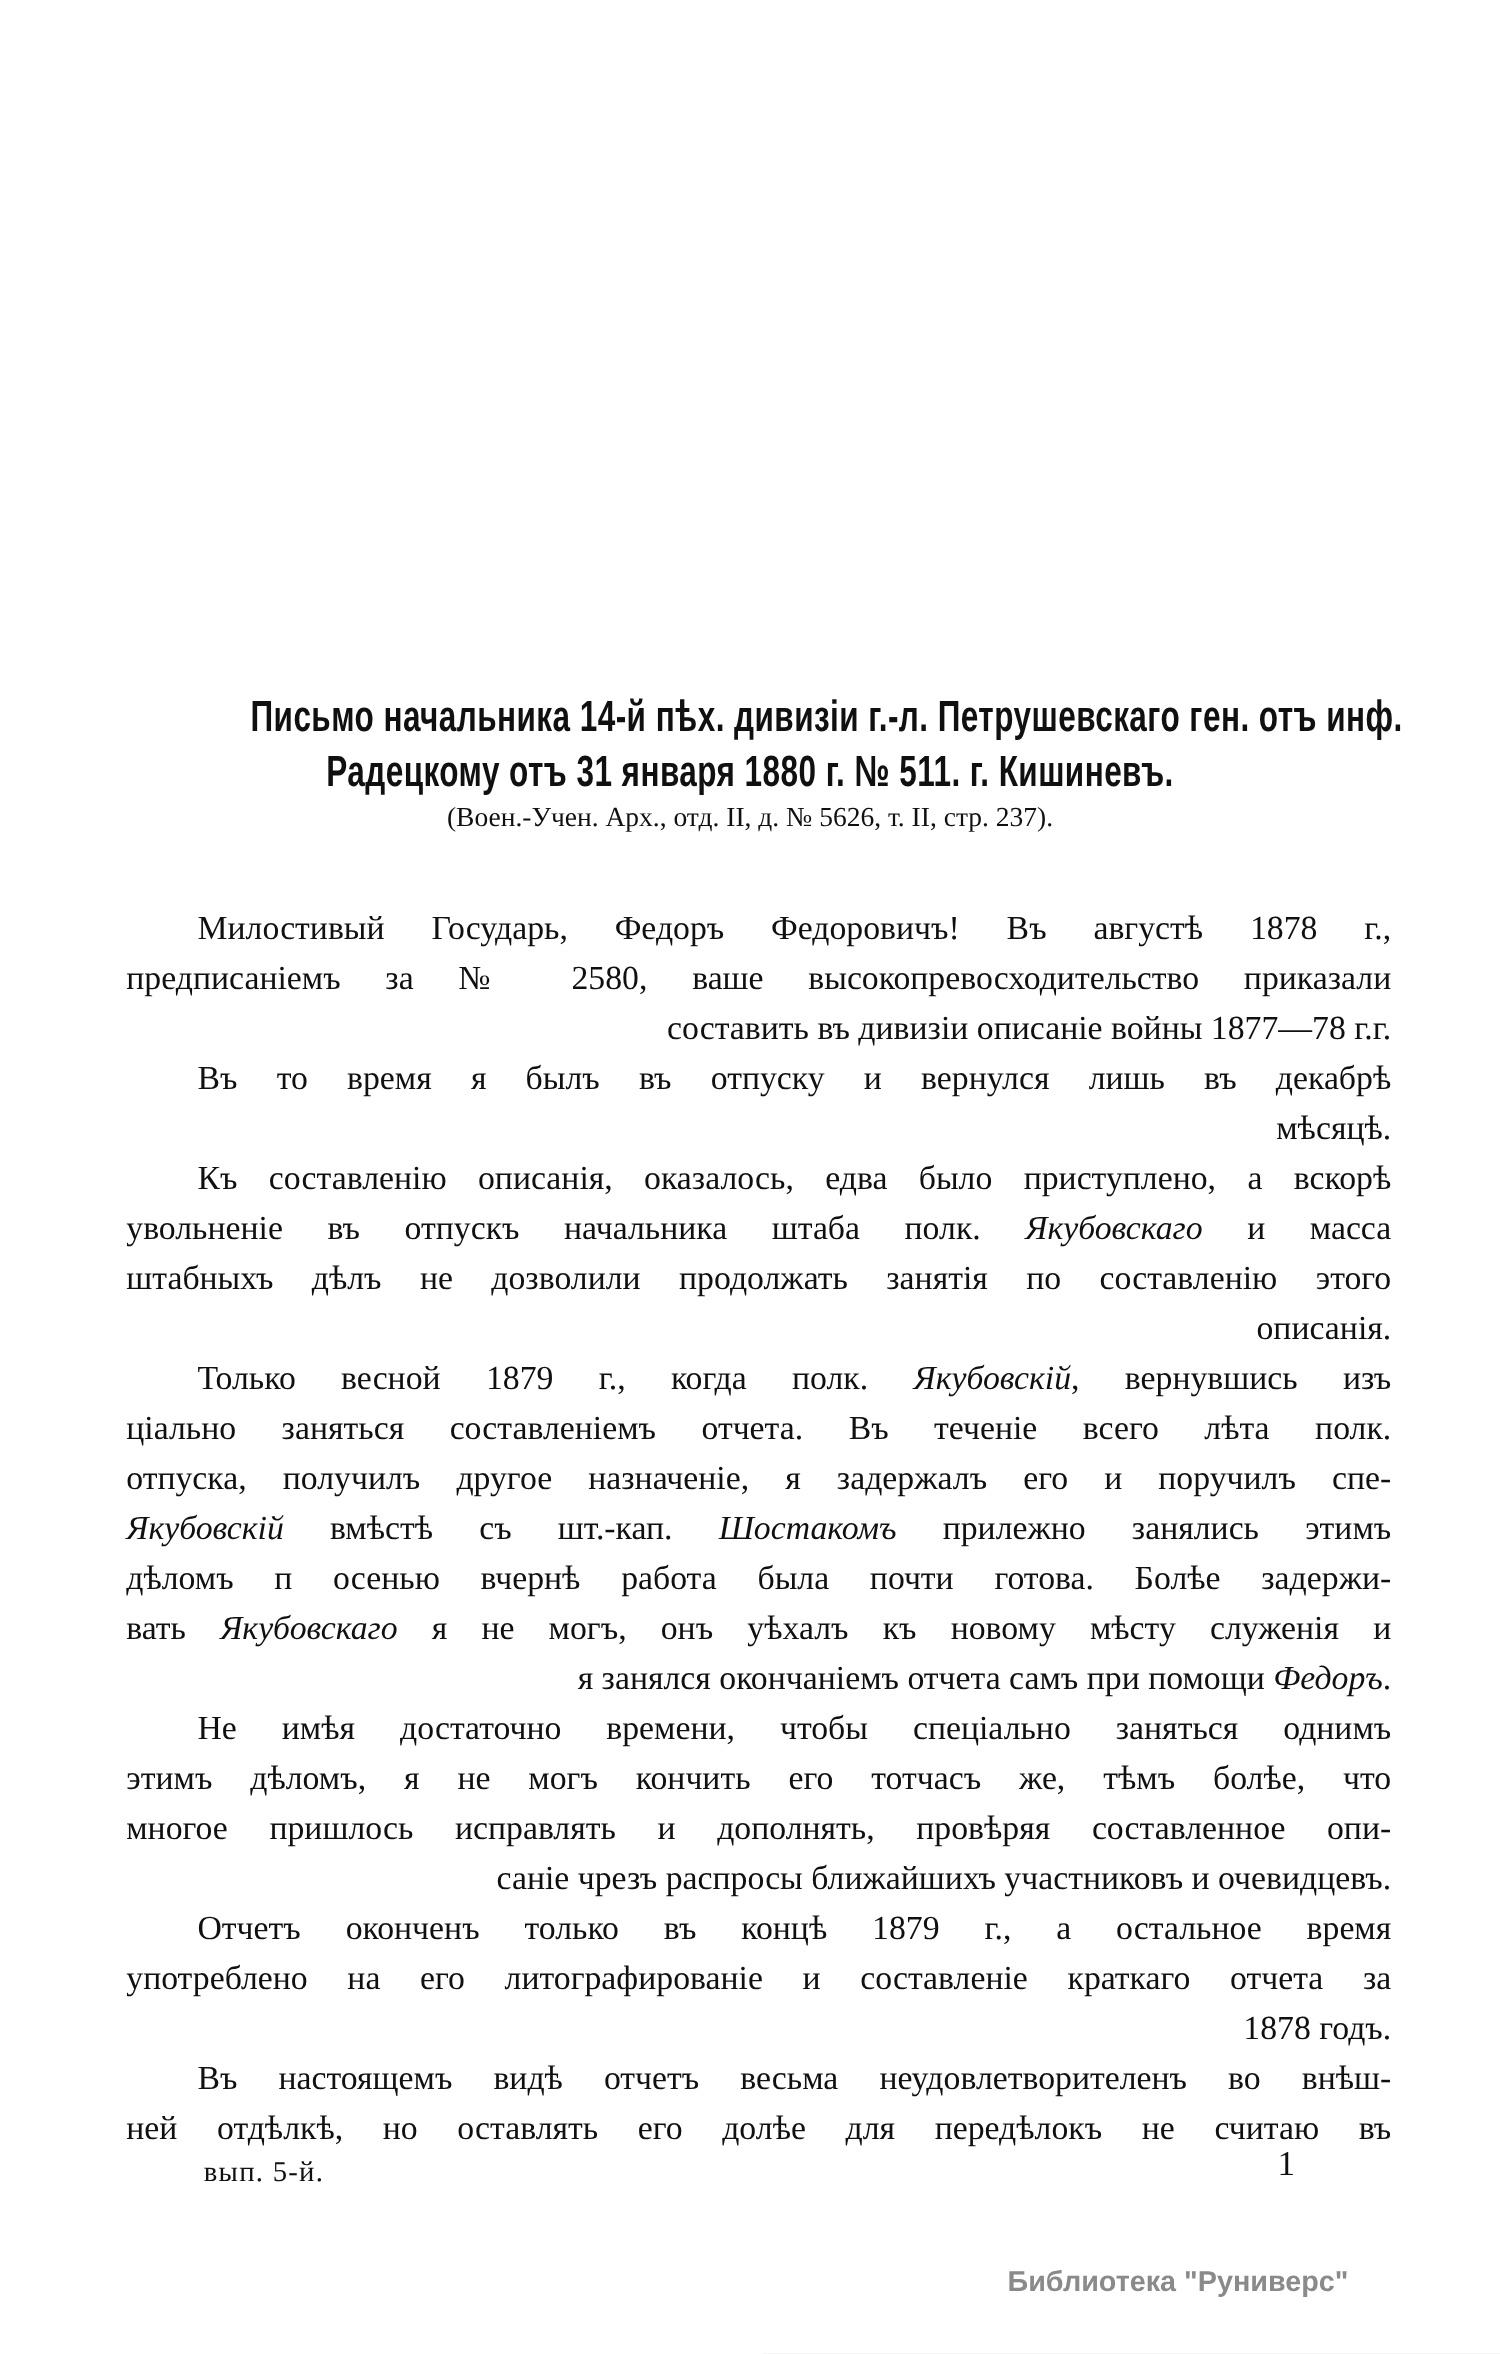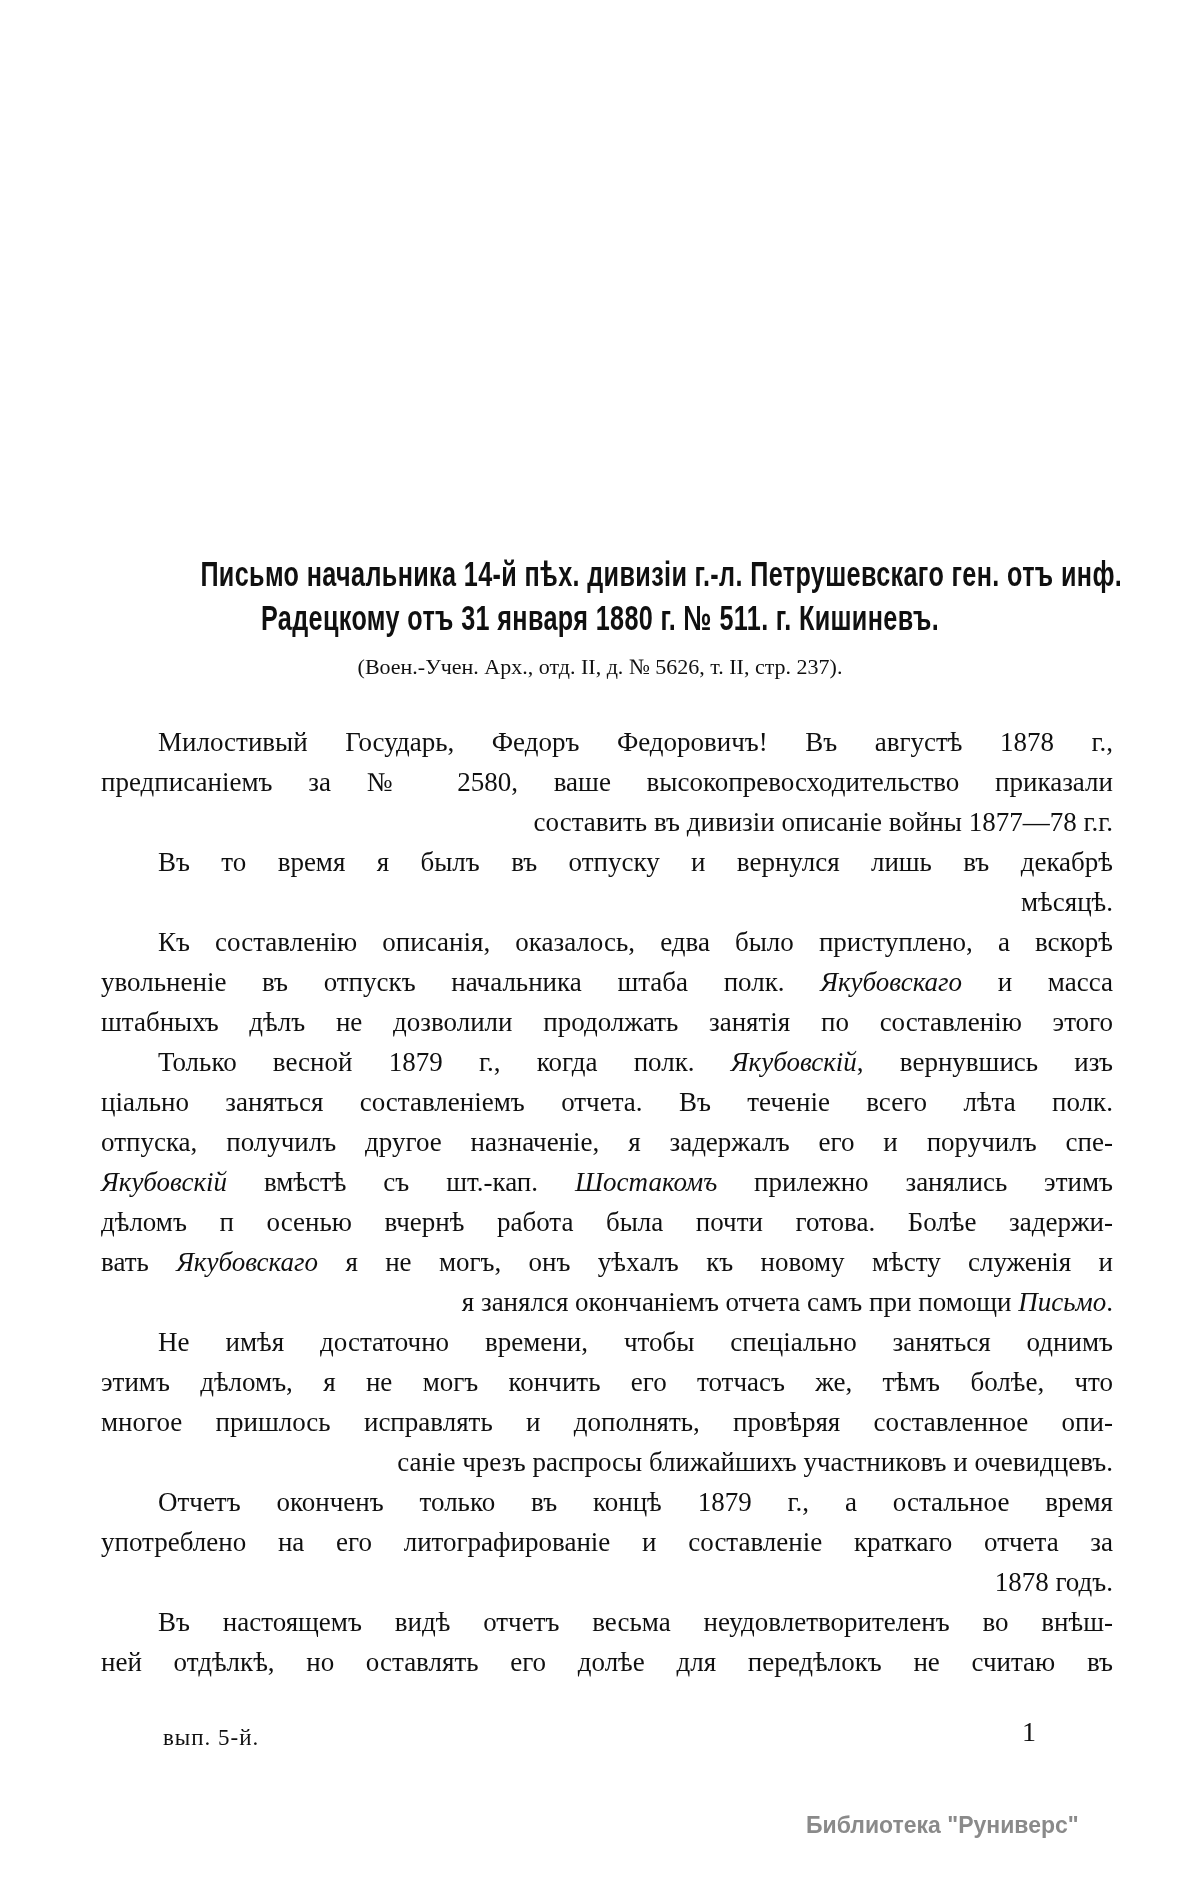--- a/index.html
+++ b/index.html
@@ -28,21 +28,20 @@
     font-family: "Liberation Sans", "DejaVu Sans", sans-serif;
     font-weight: 700;
     font-size: 35px;
     line-height: 44px;
     white-space: nowrap;
     transform: scaleX(0.72);
     transform-origin: 50% 50%;
     letter-spacing: 0.5px;
   }
   .archive-note {
-    margin-top: 13px;
     font-family: "Liberation Serif", "DejaVu Serif", serif;
     font-size: 22px;
     line-height: 28px;
     white-space: nowrap;
   }
   
   .body {
     position: absolute;
     top: 722px;
     left: 101px;
@@ -110,27 +109,28 @@
 
   <main class="body">
       <div class="line indent just"><span class="">Милостивый Государь, Федоръ Федоровичъ! Въ августѣ 1878 г.,</span></div>
       <div class="line just"><span class="">предписаніемъ за № 2580, ваше высокопревосходительство приказали</span></div>
       <div class="line"><span class="">составить въ дивизіи описаніе войны 1877—78 г.г.</span></div>
       <div class="line indent just"><span class="">Въ то время я былъ въ отпуску и вернулся лишь въ декабрѣ</span></div>
       <div class="line"><span class="">мѣсяцѣ.</span></div>
       <div class="line indent just"><span class="">Къ составленію описанія, оказалось, едва было приступлено, а вскорѣ</span></div>
       <div class="line just"><span class="">увольненіе въ отпускъ начальника штаба полк. </span><span class="it">Якубовскаго</span><span class=""> и масса</span></div>
       <div class="line just"><span class="">штабныхъ дѣлъ не дозволили продолжать занятія по составленію этого</span></div>
+      <div class="line"><span class="">описанія.</span></div>
       <div class="line indent just"><span class="">Только весной 1879 г., когда полк. </span><span class="it">Якубовскій</span><span class="">, вернувшись изъ</span></div>
       <div class="line just"><span class="">ціально заняться составленіемъ отчета. Въ теченіе всего лѣта полк.</span></div>
       <div class="line just"><span class="">отпуска, получилъ другое назначеніе, я задержалъ его и поручилъ спе-</span></div>
       <div class="line just"><span class="it">Якубовскій</span><span class=""> вмѣстѣ съ шт.-кап. </span><span class="it">Шостакомъ</span><span class=""> прилежно занялись этимъ</span></div>
       <div class="line just"><span class="">дѣломъ п осенью вчернѣ работа была почти готова. Болѣе задержи-</span></div>
       <div class="line just"><span class="">вать </span><span class="it">Якубовскаго</span><span class=""> я не могъ, онъ уѣхалъ къ новому мѣсту служенія и</span></div>
-      <div class="line"><span class="">я занялся окончаніемъ отчета самъ при помощи </span><span class="it">Письмо</span><span class="">.</span></div>
+      <div class="line"><span class="">я занялся окончаніемъ отчета самъ при помощи </span><span class="it">Федоръ</span><span class="">.</span></div>
       <div class="line indent just"><span class="">Не имѣя достаточно времени, чтобы спеціально заняться однимъ</span></div>
       <div class="line just"><span class="">этимъ дѣломъ, я не могъ кончить его тотчасъ же, тѣмъ болѣе, что</span></div>
       <div class="line just"><span class="">многое пришлось исправлять и дополнять, провѣряя составленное опи-</span></div>
       <div class="line"><span class="">саніе чрезъ распросы ближайшихъ участниковъ и очевидцевъ.</span></div>
       <div class="line indent just"><span class="">Отчетъ оконченъ только въ концѣ 1879 г., а остальное время</span></div>
       <div class="line just"><span class="">употреблено на его литографированіе и составленіе краткаго отчета за</span></div>
       <div class="line"><span class="">1878 годъ.</span></div>
       <div class="line indent just"><span class="">Въ настоящемъ видѣ отчетъ весьма неудовлетворителенъ во внѣш-</span></div>
       <div class="line just"><span class="">ней отдѣлкѣ, но оставлять его долѣе для передѣлокъ не считаю въ</span></div>
     </main>

